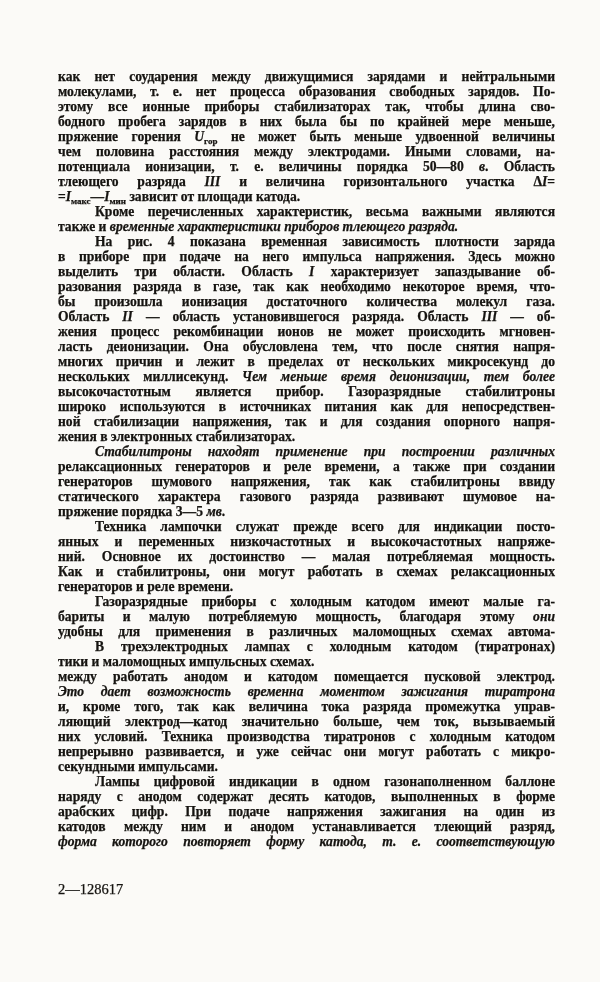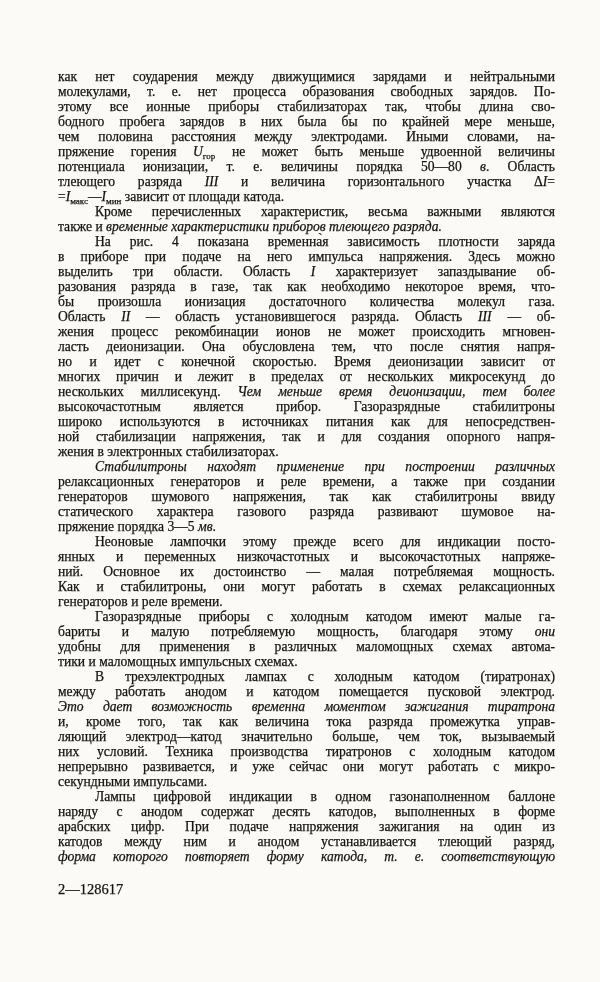--- a/index.html
+++ b/index.html
@@ -27,20 +27,21 @@
     line-height: 15px;
     font-weight: 500;
     -webkit-text-stroke: 0.25px #161411;
   }
   .line {
     text-align: justify;
     text-align-last: justify;
     white-space: normal;
     height: 15px;
     overflow: visible;
+    font-weight: bold;
   }
   .line.para-end {
     text-align-last: left;
   }
   .line.indent {
     text-indent: 37px;
   }
   .it {
     font-style: italic;
   }
@@ -63,57 +64,56 @@
 </style>
 </head>
 <body>
 
 <div class="page">
   <main class="text-block" id="text-block">
       <div class="line">как нет соударения между движущимися зарядами и нейтральными</div>
       <div class="line">молекулами, т. е. нет процесса образования свободных зарядов. По-</div>
       <div class="line">этому все ионные приборы стабилизаторах так, чтобы длина сво-</div>
       <div class="line">бодного пробега зарядов в них была бы по крайней мере меньше,</div>
+      <div class="line">пряжение горения <span class="it">U</span><span class="sub">гор</span> не может быть меньше удвоенной величины</div>
       <div class="line">чем половина расстояния между электродами. Иными словами, на-</div>
-      <div class="line">пряжение горения <span class="it">U</span><span class="sub">гор</span> не может быть меньше удвоенной величины</div>
       <div class="line">потенциала ионизации, т. е. величины порядка 50—80 <span class="it">в</span>. Область</div>
       <div class="line">тлеющего разряда <span class="it">III</span> и величина горизонтального участка Δ<span class="it">I</span>=</div>
       <div class="line para-end">=<span class="it">I</span><span class="sub">макс</span>—<span class="it">I</span><span class="sub">мин</span> зависит от площади катода.</div>
       <div class="line indent">Кроме перечисленных характеристик, весьма важными являются</div>
       <div class="line para-end">также и <span class="it">временны́е характеристики приборов тлеющего разряда.</span></div>
       <div class="line indent">На рис. 4 показана временна̀я зависимость плотности заряда</div>
       <div class="line">в приборе при подаче на него импульса напряжения. Здесь можно</div>
       <div class="line">выделить три области. Область <span class="it">I</span> характеризует запаздывание об-</div>
       <div class="line">разования разряда в газе, так как необходимо некоторое время, что-</div>
       <div class="line">бы произошла ионизация достаточного количества молекул газа.</div>
       <div class="line">Область <span class="it">II</span> — область установившегося разряда. Область <span class="it">III</span> — об-</div>
       <div class="line">жения процесс рекомбинации ионов не может происходить мгновен-</div>
       <div class="line">ласть деионизации. Она обусловлена тем, что после снятия напря-</div>
-      <div class="line">но и идет с конечной скоростью. Время деионизации зависит от</div>
       <div class="line">многих причин и лежит в пределах от нескольких микросекунд до</div>
       <div class="line">нескольких миллисекунд. <span class="it">Чем меньше время деионизации, тем более</span></div>
       <div class="line">высокочастотным является прибор. Газоразрядные стабилитроны</div>
       <div class="line">широко используются в источниках питания как для непосредствен-</div>
       <div class="line">ной стабилизации напряжения, так и для создания опорного напря-</div>
       <div class="line para-end">жения в электронных стабилизаторах.</div>
       <div class="line indent"><span class="it">Стабилитроны находят применение при построении различных</span></div>
       <div class="line">релаксационных генераторов и реле времени, а также при создании</div>
       <div class="line">генераторов шумового напряжения, так как стабилитроны ввиду</div>
       <div class="line">статического характера газового разряда развивают шумовое на-</div>
       <div class="line para-end">пряжение порядка 3—5 <span class="it">мв</span>.</div>
-      <div class="line indent">Неоновые лампочки этому прежде всего для индикации посто-</div>
+      <div class="line indent">Техника лампочки служат прежде всего для индикации посто-</div>
       <div class="line">янных и переменных низкочастотных и высокочастотных напряже-</div>
       <div class="line">ний. Основное их достоинство — малая потребляемая мощность.</div>
       <div class="line">Как и стабилитроны, они могут работать в схемах релаксационных</div>
       <div class="line para-end">генераторов и реле времени.</div>
       <div class="line indent">Газоразрядные приборы с холодным катодом имеют малые га-</div>
       <div class="line">бариты и малую потребляемую мощность, благодаря этому <span class="it">они</span></div>
       <div class="line">удобны для применения в различных маломощных схемах автома-</div>
+      <div class="line indent">В трехэлектродных лампах с холодным катодом (тиратронах)</div>
       <div class="line para-end">тики и маломощных импульсных схемах.</div>
-      <div class="line indent">В трехэлектродных лампах с холодным катодом (тиратронах)</div>
       <div class="line">между работать анодом и катодом помещается пусковой электрод.</div>
       <div class="line"><span class="it">Это дает возможность временна моментом зажигания тиратрона</span></div>
       <div class="line">и, кроме того, так как величина тока разряда промежутка управ-</div>
       <div class="line">ляющий электрод—катод значительно больше, чем ток, вызываемый</div>
       <div class="line">них условий. Техника производства тиратронов с холодным катодом</div>
       <div class="line">непрерывно развивается, и уже сейчас они могут работать с микро-</div>
       <div class="line para-end">секундными импульсами.</div>
       <div class="line indent">Лампы цифровой индикации в одном газонаполненном баллоне</div>
       <div class="line">наряду с анодом содержат десять катодов, выполненных в форме</div>
       <div class="line">арабских цифр. При подаче напряжения зажигания на один из</div>

